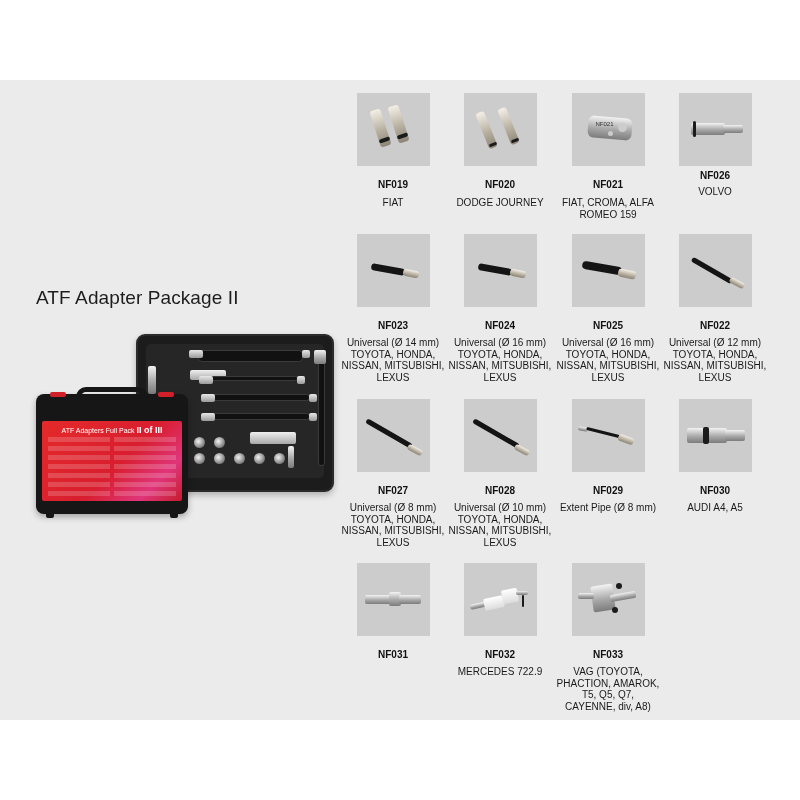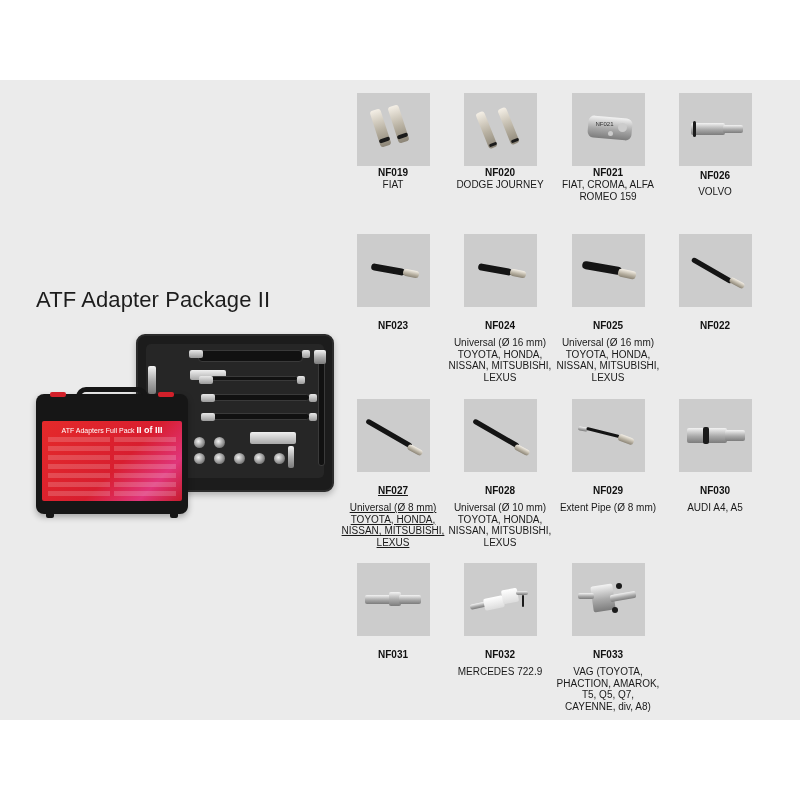--- a/index.html
+++ b/index.html
@@ -6,21 +6,21 @@
     html, body { width: 800px; height: 800px; background: #ffffff; overflow: hidden; }
     body { font-family: "Liberation Sans", sans-serif; color: #1a1a1a; position: relative; }
 
     .band {
       position: absolute; left: 0; top: 80px; width: 800px; height: 640px;
       background: #ebebeb;
     }
 
     .title {
       position: absolute; left: 36px; top: 287px;
-      font-size: 22px; font-weight: normal; color: #1d1d1d; letter-spacing: 0.1px;
+      font-size: 19px; font-weight: normal; color: #1d1d1d; letter-spacing: 0.1px;
       white-space: nowrap;
     }
 
     
     .case-wrap { position: absolute; left: 36px; top: 330px; width: 300px; height: 195px; }
     .open-case {
       position: absolute; left: 100px; top: 4px; width: 198px; height: 158px;
       background: #1c1c1c; border-radius: 9px; border: 2px solid #2b2b2b;
       box-shadow: 0 3px 6px rgba(0,0,0,0.25);
     }
@@ -78,24 +78,24 @@
     .closed-case .foot {
       position: absolute; bottom: -4px; width: 8px; height: 6px; background: #161616; border-radius: 0 0 2px 2px;
     }
 
     
     .item { position: absolute; width: 106px; text-align: center; }
     .tile {
       width: 73px; height: 73px; margin: 0 auto; background: #cccccc; position: relative; overflow: hidden;
     }
     .code {
-      font-size: 10px; font-weight: bold; color: #111; margin-top: 1px; line-height: 12px;
+      font-size: 10px; font-weight: bold; color: #111; margin-top: 13px; line-height: 12px;
     }
     .desc {
-      font-size: 10px; color: #1a1a1a; line-height: 11.5px; padding: 0 1px;
+      font-size: 10px; color: #1a1a1a; margin-top: 6px; line-height: 11.5px; padding: 0 1px;
     }
     .item.tight .code { margin-top: 4px; }
     .item.tight .desc { margin-top: 4px; }
     .item.hosegrp .code { margin-top: 13px; }
     .item.hosegrp .desc { margin-top: 5px; }
 
     
     .g { position: absolute; }
     .metal { background: linear-gradient(#f4efe6, #b9b2a3 55%, #8c8577); border-radius: 3px; }
     .steel { background: linear-gradient(#f3f3f3, #a9a9a9 55%, #7c7c7c); border-radius: 2px; }
@@ -202,20 +202,21 @@
   <div class="code">NF026</div>
   <div class="desc">VOLVO</div>
 </div>
 
 <div class="item hosegrp" style="left:340px;top:234px;">
   <div class="tile">
     <div class="g rubber" style="left:14px;top:32px;width:34px;height:7px;transform:rotate(10deg);"></div>
     <div class="g metal" style="left:46px;top:36px;width:16px;height:7px;transform:rotate(12deg);"></div>
   </div>
   <div class="code">NF023</div>
+  <div class="desc">Universal (Ø 14 mm) TOYOTA, HONDA, NISSAN, MITSUBISHI, LEXUS</div>
 </div>
 
 <div class="item hosegrp" style="left:447px;top:234px;">
   <div class="tile">
     <div class="g rubber" style="left:14px;top:32px;width:34px;height:7px;transform:rotate(10deg);"></div>
     <div class="g metal" style="left:46px;top:36px;width:16px;height:7px;transform:rotate(12deg);"></div>
   </div>
   <div class="code">NF024</div>
   <div class="desc">Universal (Ø 16 mm) TOYOTA, HONDA, NISSAN, MITSUBISHI, LEXUS</div>
 </div>
@@ -228,23 +229,24 @@
   <div class="code">NF025</div>
   <div class="desc">Universal (Ø 16 mm) TOYOTA, HONDA, NISSAN, MITSUBISHI, LEXUS</div>
 </div>
 
 <div class="item hosegrp" style="left:662px;top:234px;">
   <div class="tile">
     <div class="g rubber" style="left:10px;top:34px;width:46px;height:5px;transform:rotate(30deg);"></div>
     <div class="g metal" style="left:50px;top:46px;width:16px;height:6px;transform:rotate(28deg);"></div>
   </div>
   <div class="code">NF022</div>
-</div>
-
-<div class="item hosegrp" style="left:340px;top:399px;text-decoration:underline;">
+  <div class="desc">Universal (Ø 12 mm) TOYOTA, HONDA, NISSAN, MITSUBISHI, LEXUS</div>
+</div>
+
+<div class="item hosegrp" style="left:340px;top:399px;">
   <div class="tile">
     <div class="g rubber" style="left:6px;top:32px;width:52px;height:5px;transform:rotate(30deg);"></div>
     <div class="g metal" style="left:50px;top:48px;width:16px;height:6px;transform:rotate(28deg);"></div>
   </div>
   <div class="code">NF027</div>
   <div class="desc">Universal (Ø 8 mm) TOYOTA, HONDA, NISSAN, MITSUBISHI, LEXUS</div>
 </div>
 
 <div class="item hosegrp" style="left:447px;top:399px;">
   <div class="tile">

